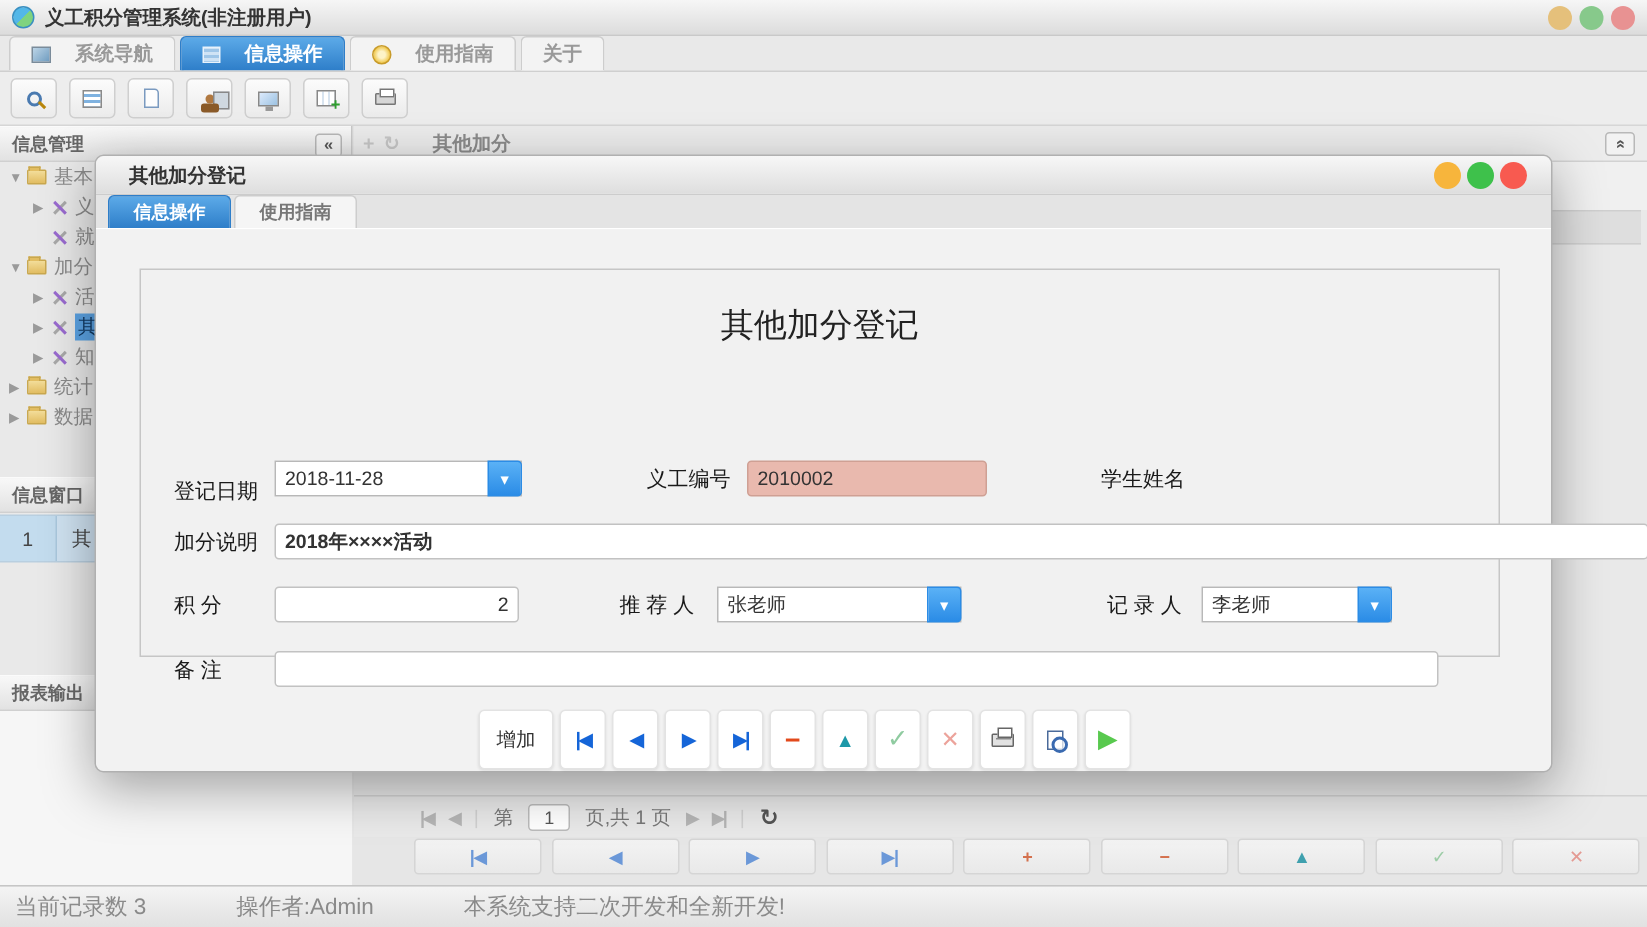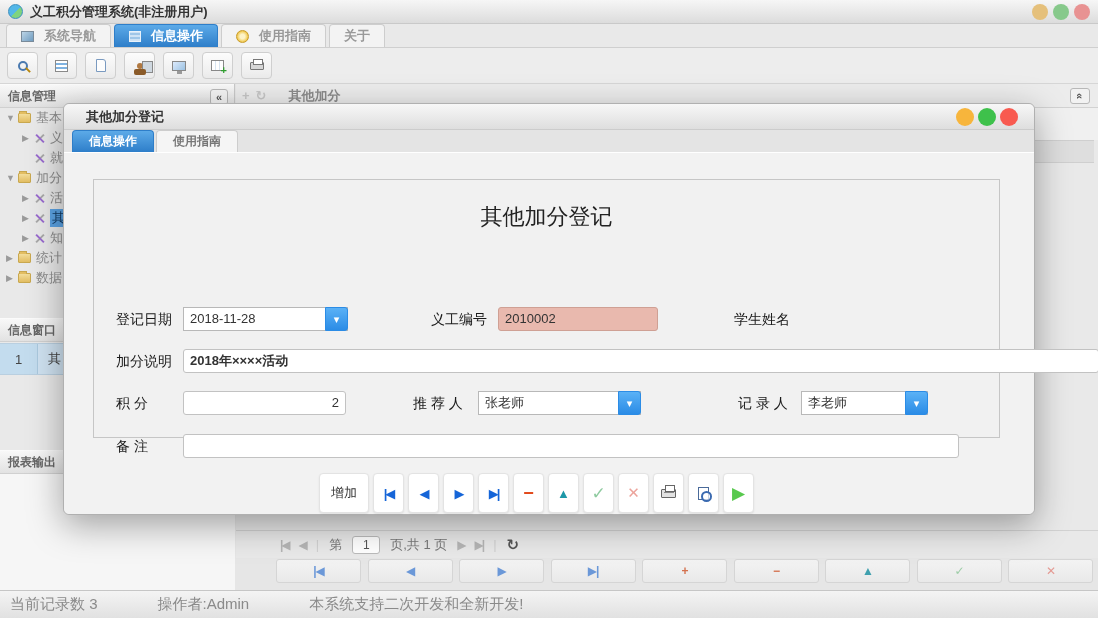--- a/index.html
+++ b/index.html
@@ -18,21 +18,21 @@
   .app-logo{width:15px;height:15px;border-radius:50%;
     background:linear-gradient(135deg,#53b7e8 50%,#7fd37f 50%);border:1px solid #3a8fc0;margin-right:7px;}
   .app-title{font-size:13px;font-weight:bold;color:#333;}
   .win-dots{margin-left:auto;display:flex;gap:5px;}
   .win-dot{width:16px;height:16px;border-radius:50%;}
   .dot-min{background:#e5c07b;} .dot-max{background:#87c98b;} .dot-close{background:#e89292;}
 
   
   .tabbar{position:absolute;left:0;top:24px;width:1098px;height:24px;background:#e9e9e9;
     border-bottom:1px solid #cfcfcf;display:flex;align-items:flex-end;padding-left:6px;gap:3px;}
-  .tab{display:inline-flex;align-items:center;gap:10px;height:23px;padding:0 14px;
+  .tab{display:inline-flex;align-items:center;gap:16px;height:23px;padding:0 14px;
     border:1px solid #cdcdcd;border-bottom:none;border-radius:4px 4px 0 0;
     background:#f3f3f3;color:#999;font-size:13px;font-weight:bold;cursor:default;}
   .tab.active{background:linear-gradient(#5caae8,#2e7ec9);border-color:#2e7ec9;color:#fff;}
   .ic-navsq{width:13px;height:11px;border:1px solid #7a8b9a;background:linear-gradient(135deg,#bcd4e6,#6f9cc0);}
   .ic-grid{width:12px;height:11px;border:1px solid #e8f2fb;
     background:repeating-linear-gradient(0deg,#cfe3f5 0 2px,#9fc6e8 2px 4px);}
   .ic-clock{width:13px;height:13px;border-radius:50%;background:radial-gradient(#fdf3c8 30%,#f0c84e 70%);border:1px solid #c89b2a;}
 
   
   .toolbar{position:absolute;left:0;top:48px;width:1098px;height:36px;background:#ededed;
@@ -338,21 +338,21 @@
   </div>
   <div class="dlg-tabs">
     <span class="dlg-tab active">信息操作</span>
     <span class="dlg-tab">使用指南</span>
   </div>
   <div class="dlg-body">
     <div class="fieldset">
       <div class="form-title">其他加分登记</div>
     </div>
 
-    <div class="flabel" style="left:52px;top:154px;">登记日期</div>
+    <div class="flabel" style="left:52px;top:162px;">登记日期</div>
     <div class="combo" style="left:119px;top:154px;width:165px;">
       <span class="cfld">2018-11-28</span>
       <span class="cbtn">▾</span>
     </div>
     <div class="flabel" style="left:367px;top:154px;">义工编号</div>
     <div class="fld pink" style="left:434px;top:154px;width:160px;">2010002</div>
     <div class="flabel" style="left:670px;top:154px;">学生姓名</div>
 
     <div class="flabel" style="left:52px;top:196px;">加分说明</div>
     <div class="fld" style="left:119px;top:196px;width:916px;font-weight:bold;">2018年××××活动</div>

